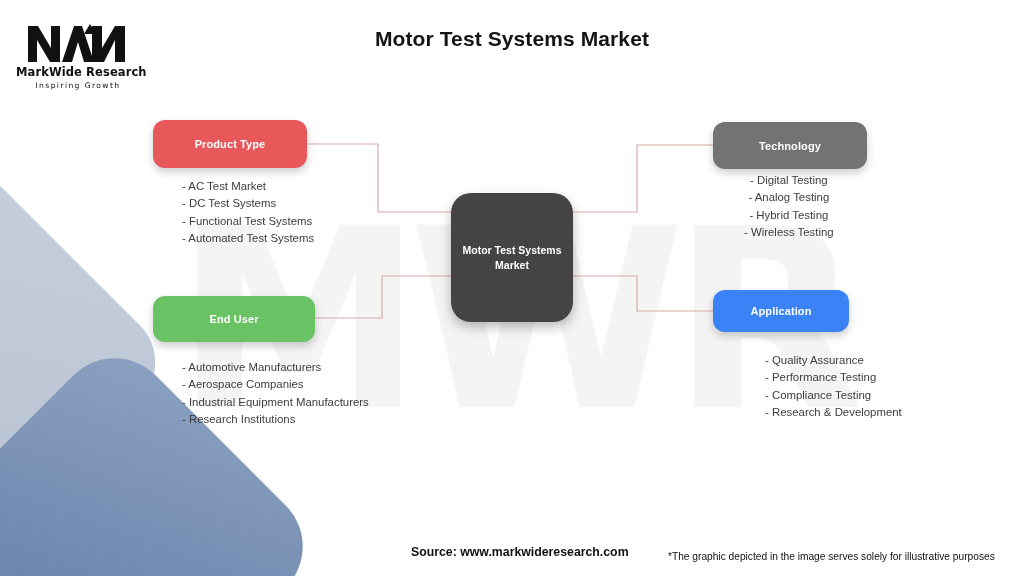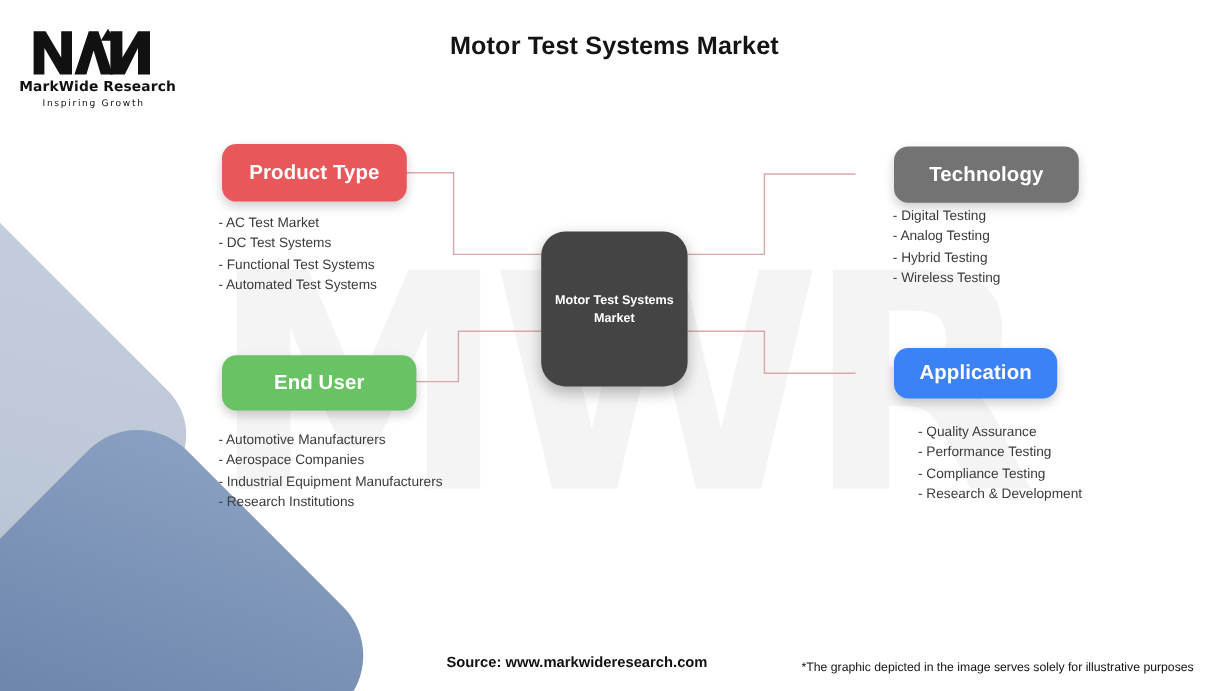--- a/index.html
+++ b/index.html
@@ -93,24 +93,23 @@
   
   .connectors{position:absolute;left:0;top:0;width:1024px;height:576px;}
 
   
   .node{
     position:absolute;
     border-radius:12px;
     box-shadow:0 4px 9px rgba(0,0,0,.20);
     display:flex;align-items:center;justify-content:center;
     color:#ffffff;
-    font-size:17px;
+    font-size:11px;
     font-weight:bold;
     letter-spacing:.1px;
-    margin-left:32px;
   }
   .node-product{left:153px; top:120px; width:154px; height:48px; background:#e8585a;}
   .node-tech   {left:713px; top:122px; width:154px; height:47px; background:#737373;}
   .node-end    {left:153px; top:296px; width:162px; height:46px; background:#69c263;text-align:right;}
   .node-app    {left:713px; top:290px; width:136px; height:42px; background:#3b82f6;}
 
   .hub{
     position:absolute;
     left:451px; top:193px;
     width:122px; height:129px;
@@ -130,28 +129,28 @@
   
   .bullets{
     position:absolute;
     font-size:11.4px;
     color:#3c3c3c;
     line-height:1.52;
     white-space:nowrap;
   }
   .bullets div{margin:0;padding:0;}
   .bul-product{left:182px; top:178px;}
-  .bul-tech   {left:744px; top:172px;}
+  .bul-tech   {left:744px; top:172px;text-align:center;}
   .bul-end    {left:182px; top:359px;}
   .bul-app    {left:744px; top:352px;margin-left:21px;}
 
   
   .source{
     position:absolute;
-    left:372px; top:545px;
+    left:411px; top:545px;
     font-size:12.3px;
     font-weight:bold;
     color:#111;
     white-space:nowrap;
   }
   .disclaimer{
     position:absolute;
     left:668px; top:551px;
     font-size:10.2px;
     color:#111;

